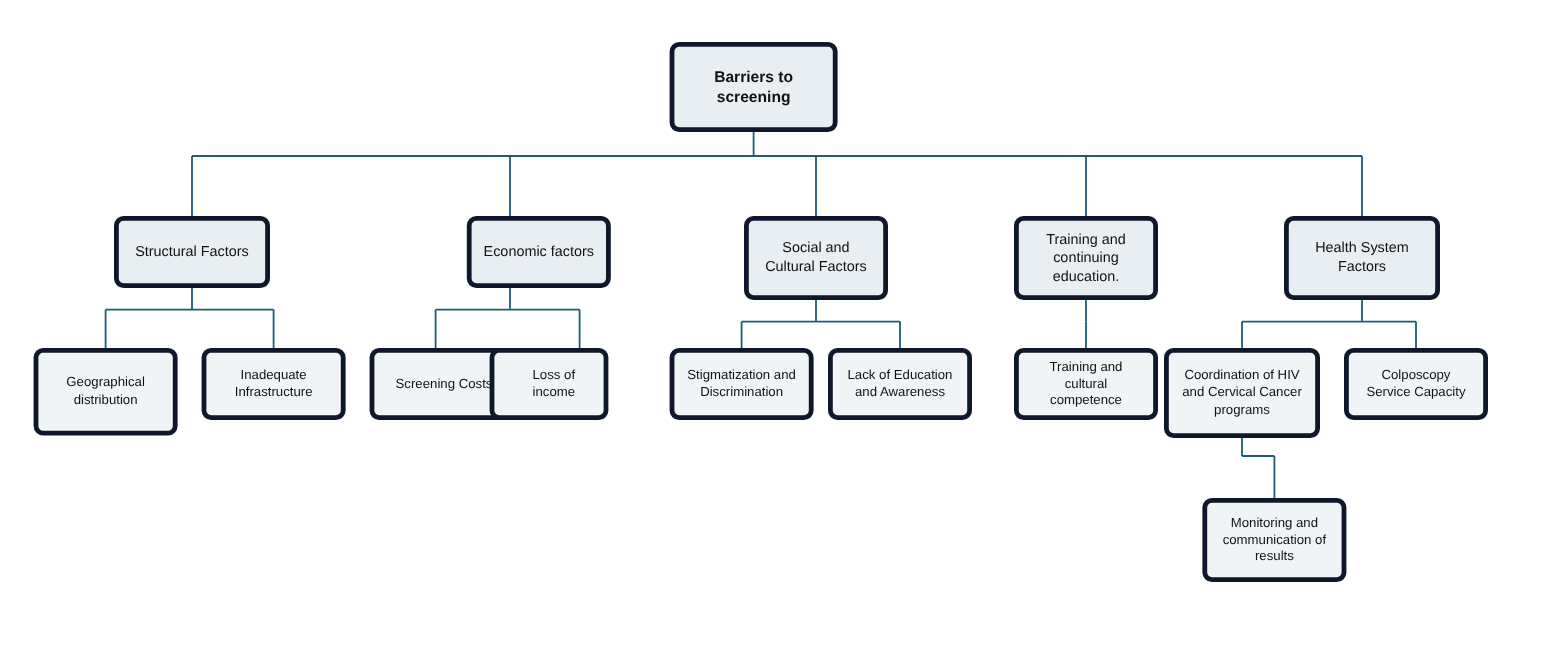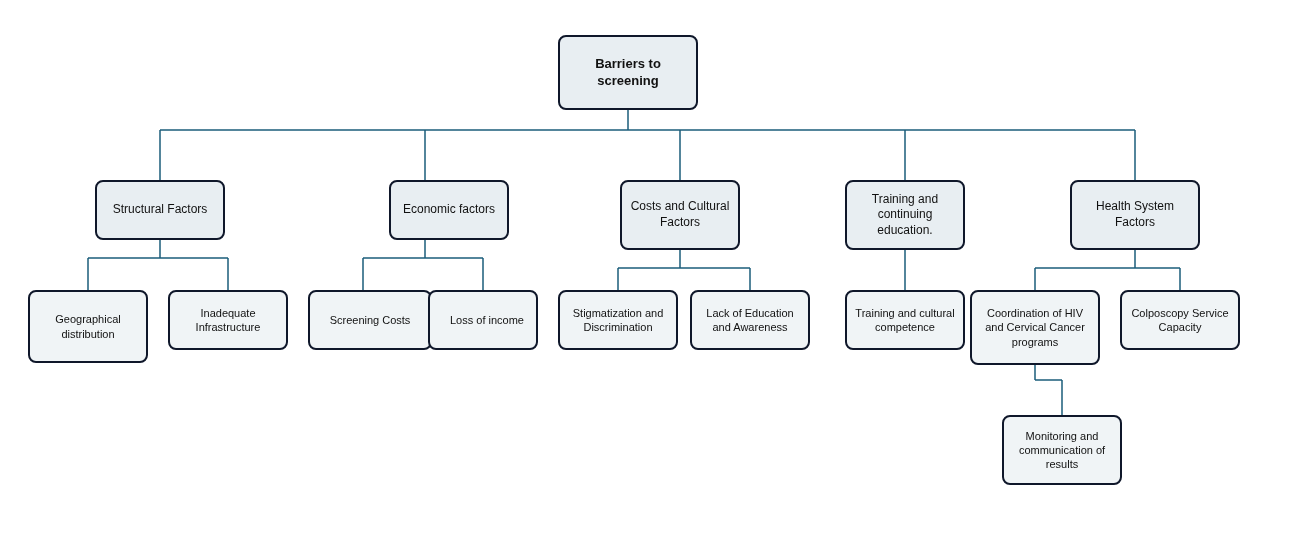--- a/index.html
+++ b/index.html
@@ -23,21 +23,21 @@
       position: absolute;
       top: 0; left: 0;
       width: 100%;
       height: 100%;
       pointer-events: none;
       overflow: visible;
     }
 
     .node {
       position: absolute;
-      border: 2px solid #0f172a;
+      border: 4px solid #0f172a;
       border-radius: 8px;
       background: #e8eef2;
       text-align: center;
       display: flex;
       align-items: center;
       justify-content: center;
       font-size: 12px;
       color: #111;
       line-height: 1.3;
       padding: 6px 8px;
@@ -93,27 +93,27 @@
       <line x1="1035" y1="365" x2="1035" y2="380" stroke="#1a5c7a" stroke-width="1.5"></line>
       <line x1="1035" y1="380" x2="1062" y2="380" stroke="#1a5c7a" stroke-width="1.5"></line>
       <line x1="1062" y1="380" x2="1062" y2="415" stroke="#1a5c7a" stroke-width="1.5"></line>
     </svg>
 
   <div class="node root" id="node-root" style="left: 558px; top: 35px; width: 140px; height: 75px;">Barriers to
 screening</div>
 
   <div class="node level1" id="node-l1_structural" style="left: 95px; top: 180px; width: 130px; height: 60px;">Structural Factors</div>
   <div class="node level1" id="node-l1_economic" style="left: 365px; top: 180px; width: 120px; height: 60px; margin-left: 24px;">Economic factors</div>
-  <div class="node level1" id="node-l1_social" style="left: 620px; top: 180px; width: 120px; height: 70px;">Costs and Cultural Factors</div>
+  <div class="node level1" id="node-l1_social" style="left: 620px; top: 180px; width: 120px; height: 70px;">Social and Cultural Factors</div>
   <div class="node level1" id="node-l1_training" style="left: 845px; top: 180px; width: 120px; height: 70px;">Training and continuing education.</div>
   <div class="node level1" id="node-l1_health" style="left: 1070px; top: 180px; width: 130px; height: 70px;">Health System Factors</div>
 
   <div class="node level2" id="node-l2_geo" style="left: 28px; top: 290px; width: 120px; height: 73px;">Geographical distribution</div>
   <div class="node level2" id="node-l2_infra" style="left: 168px; top: 290px; width: 120px; height: 60px;">Inadequate Infrastructure</div>
   <div class="node level2" id="node-l2_screening" style="left: 308px; top: 290px; width: 124px; height: 60px;">Screening Costs</div>
-  <div class="node level2" id="node-l2_income" style="left: 428px; top: 290px; width: 110px; height: 60px; padding-left: 16px;">Loss of income</div>
+  <div class="node level2" id="node-l2_income" style="left: 408px; top: 290px; width: 99px; height: 60px; padding-left: 16px;">Loss of income</div>
   <div class="node level2" id="node-l2_education" style="left: 690px; top: 290px; width: 120px; height: 60px;">Lack of Education and Awareness</div>
   <div class="node level2" id="node-l2_stigma" style="left: 558px; top: 290px; width: 120px; height: 60px;">Stigmatization and Discrimination</div>
   <div class="node level2" id="node-l2_cultural" style="left: 845px; top: 290px; width: 120px; height: 60px;">Training and cultural competence</div>
   <div class="node level2" id="node-l2_hiv" style="left: 970px; top: 290px; width: 130px; height: 75px;">Coordination of HIV and Cervical Cancer programs</div>
   <div class="node level2" id="node-l2_colpo" style="left: 1120px; top: 290px; width: 120px; height: 60px;">Colposcopy Service Capacity</div>
   <div class="node level2" id="node-l2_monitor" style="left: 1002px; top: 415px; width: 120px; height: 70px;">Monitoring and communication of results</div>
 </div>
 
 </body></html>

